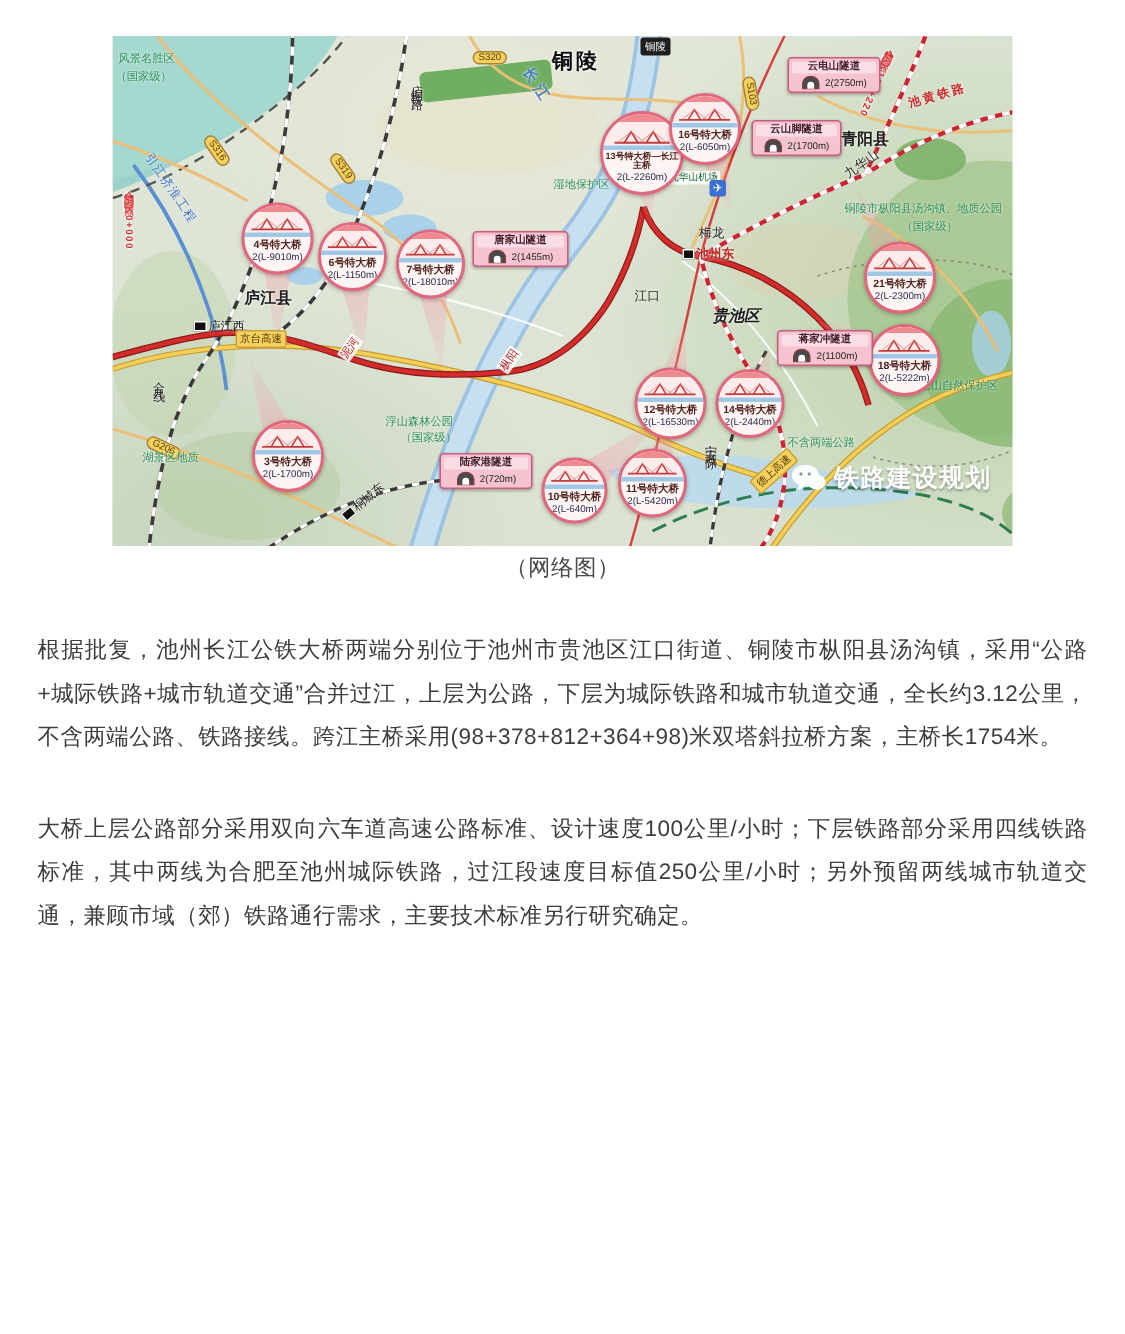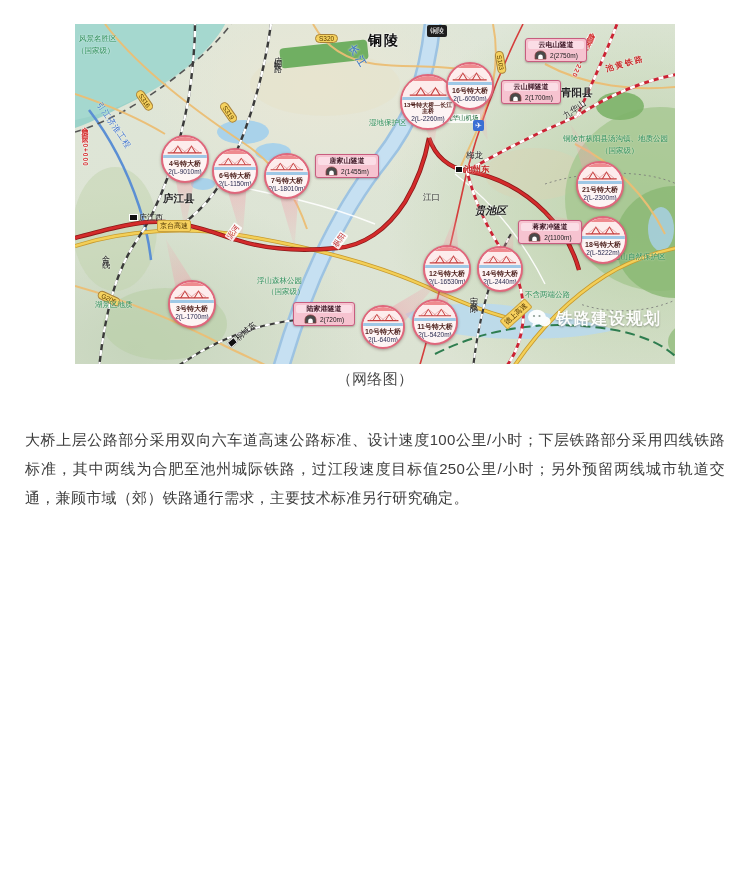--- a/index.html
+++ b/index.html
@@ -398,14 +398,15 @@
           <circle cx="7" cy="7" r="1.1" fill="#8a9a90"></circle>
           <circle cx="12.5" cy="7" r="1.1" fill="#8a9a90"></circle>
         </svg>
         <span>铁路建设规划</span>
       </div>
     </div>
   </div>
 
   <p class="caption">（网络图）</p>
 
+  <p class="p2">根据批复，池州长江公铁大桥两端分别位于池州市贵池区江口街道、铜陵市枞阳县汤沟镇，采用“公路+城际铁路+城市轨道交通”合并过江，上层为公路，下层为城际铁路和城市轨道交通，全长约3.12公里，不含两端公路、铁路接线。跨江主桥采用(98+378+812+364+98)米双塔斜拉桥方案，主桥长1754米。</p>
   <p class="p3">大桥上层公路部分采用双向六车道高速公路标准、设计速度100公里/小时；下层铁路部分采用四线铁路标准，其中两线为合肥至池州城际铁路，过江段速度目标值250公里/小时；另外预留两线城市轨道交通，兼顾市域（郊）铁路通行需求，主要技术标准另行研究确定。</p>
 </div>
 
 </body></html>

